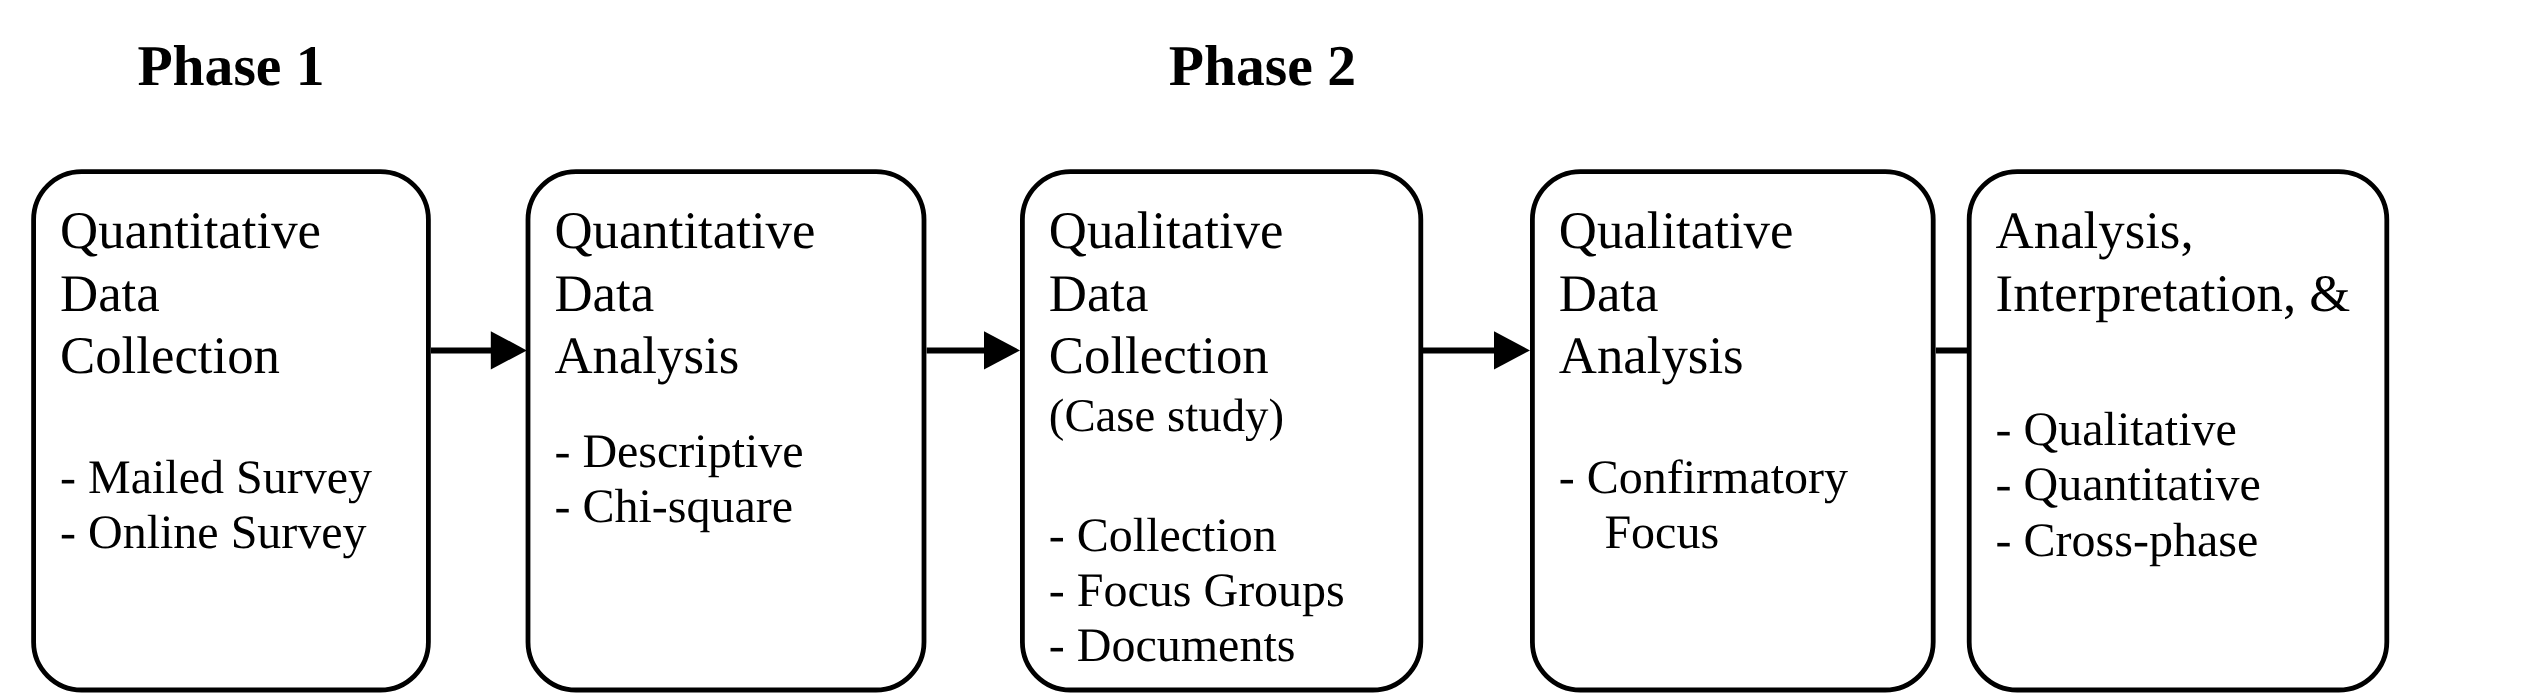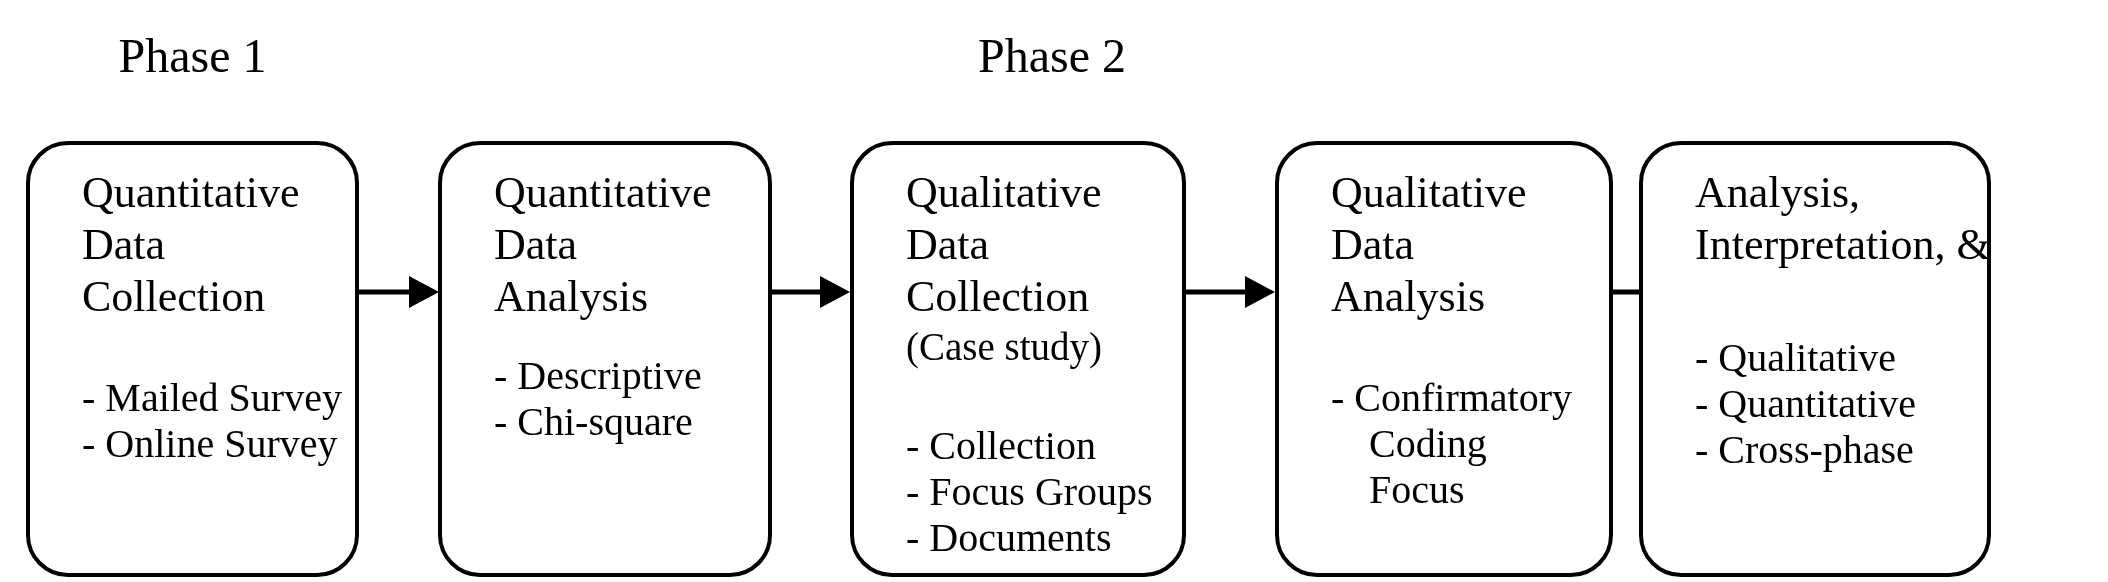--- a/index.html
+++ b/index.html
@@ -10,33 +10,33 @@
     background: #ffffff;
     color: #000000;
     font-family: "Liberation Serif", "DejaVu Serif", serif;
     overflow: hidden;
   }
   .phase-label {
     position: absolute;
     top: 32px;
     font-size: 48px;
     line-height: 48px;
-    font-weight: normal;
+    font-weight: bold;
     text-align: center;
     white-space: nowrap;
   }
   .flow-box {
     position: absolute;
     top: 141px;
     height: 436px;
     box-sizing: border-box;
     background: #ffffff;
     border: 4px solid #000000;
     border-radius: 42px;
-    padding: 22px 14px 0 52px;
+    padding: 22px 14px 0 20px;
   }
   .ln-h    { font-size: 44px; line-height: 52px; white-space: nowrap; }
   .ln-sub  { font-size: 39px; line-height: 48px; white-space: nowrap; }
   .ln-item { font-size: 40px; line-height: 46px; white-space: nowrap; }
   .ln-cont { font-size: 40px; line-height: 46px; white-space: nowrap; padding-left: 38px; }
   .ln-blank    { height: 52px; }
   .blank-sm    { height: 30px; }
   .blank-lg    { height: 64px; }
   .flow-arrow { position: absolute; top: 274px; height: 36px; }
   .flow-arrow svg { display: block; }
@@ -98,21 +98,20 @@
       <polygon points="60,2 90,18 60,34" fill="#000000"></polygon>
     </svg>
   </div>
 
   <div class="flow-box" style="left:1275px; width:338px;">
     <div class="ln-h">Qualitative</div>
     <div class="ln-h">Data</div>
     <div class="ln-h">Analysis</div>
     <div class="ln-blank"></div>
     <div class="ln-item">- Confirmatory</div>
-    <div class="ln-cont">Coding</div>
     <div class="ln-cont">Focus</div>
   </div>
 
   <div class="flow-arrow" style="left:1613px; width:82px;">
     <svg width="82" height="36" viewBox="0 0 82 36">
       <line x1="0" y1="18" x2="56" y2="18" stroke="#000000" stroke-width="5"></line>
       <polygon points="52,2 82,18 52,34" fill="#000000"></polygon>
     </svg>
   </div>
 

